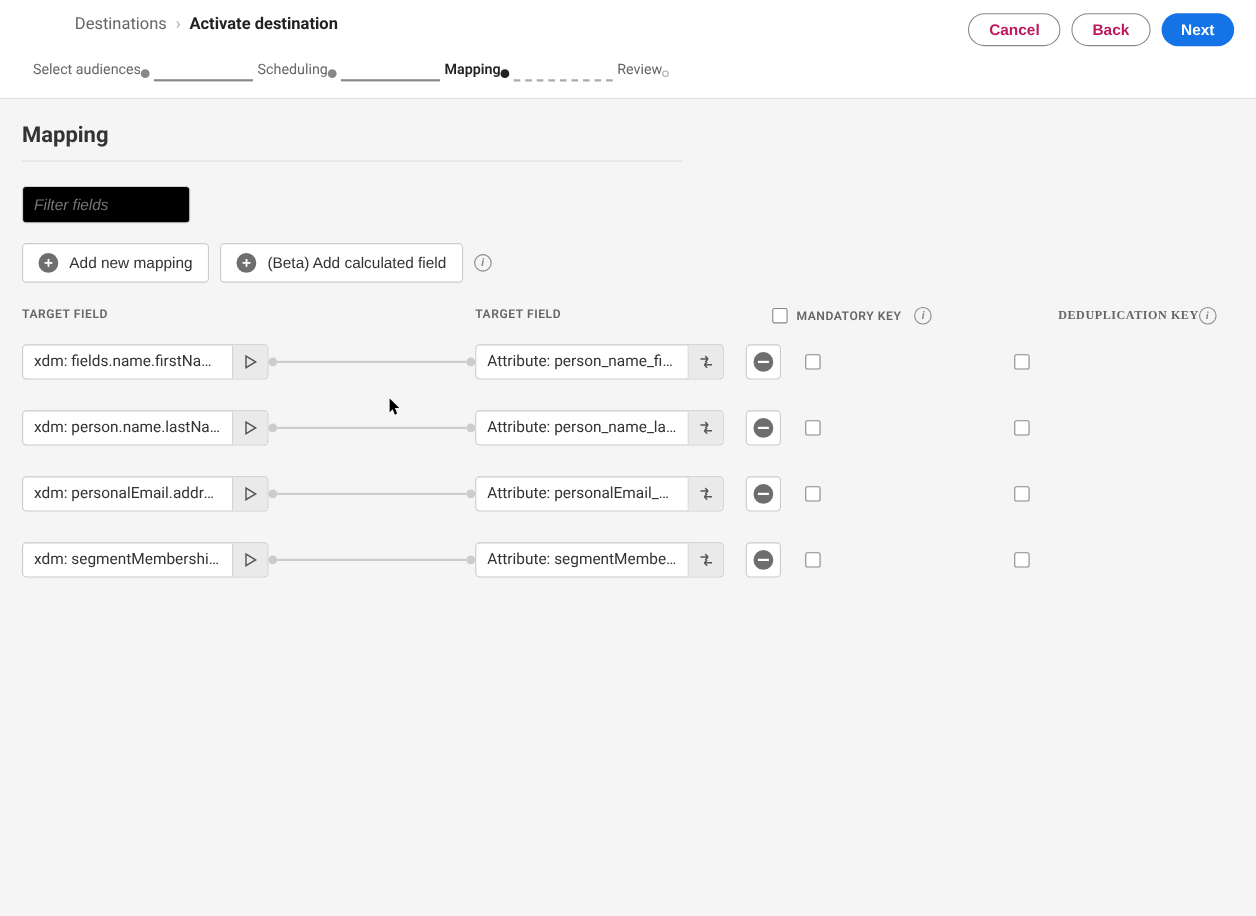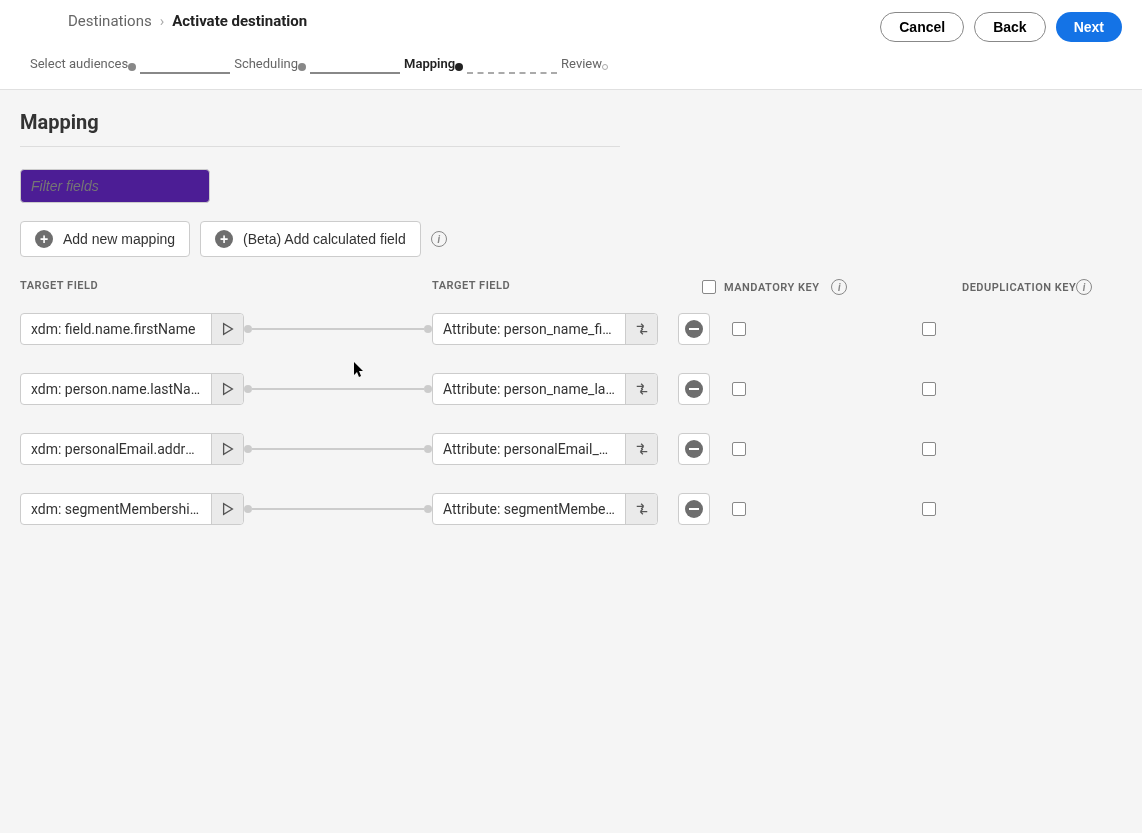--- a/index.html
+++ b/index.html
@@ -50,21 +50,21 @@
       border-radius: 16px;
       padding: 6px 18px;
       font-size: 14px;
       font-weight: 600;
       cursor: pointer;
       border: none;
     }
     .btn-outline {
       background: #fff;
       border: 1.5px solid #888;
-      color: #000000;
+      color: #be185d;
     }
     .btn-primary {
       background: #1473e6;
       color: #fff;
     }
     .stepper {
       display: flex;
       align-items: center;
       padding: 0 0 12px 10px;
     }
@@ -120,29 +120,29 @@
       color: #333;
       margin-bottom: 12px;
     }
     .title-divider {
       border: none;
       border-top: 1px solid #ddd;
       width: 600px;
       margin-bottom: 22px;
     }
     .filter-input {
-      width: 190px;
+      width: 153px;
       padding: 8px 10px;
       border: 1px solid #ccc;
       border-radius: 4px;
       font-size: 14px;
       font-style: italic;
       color: #888;
       margin-bottom: 18px;
-      background: #4c1d95;
+      background: #000000;
     }
     .toolbar {
       display: flex;
       justify-content: space-between;
       align-items: center;
       margin-bottom: 22px;
     }
     .toolbar-left {
       display: flex;
       gap: 10px;
@@ -191,21 +191,21 @@
       display: flex;
       font-size: 11px;
       letter-spacing: 0.5px;
       color: #666;
       font-weight: 600;
       margin-bottom: 18px;
     }
     .col-source { width: 412px; }
     .col-target { width: 270px; }
     .col-mandatory { width: 260px; display:flex; align-items:center; gap:8px; }
-    .col-dedup { display:flex; align-items:center; gap:0; }
+    .col-dedup { display:flex; align-items:center; gap:0;font-family:Liberation Serif, serif; }
     .checkbox {
       width: 14px;
       height: 14px;
       border: 1.5px solid #888;
       border-radius: 2px;
       cursor: pointer;
       display: inline-block;
       background: #fff;
     }
     .mapping-row {
@@ -378,21 +378,21 @@
     </div>
     <div class="col-dedup">
       <span>DEDUPLICATION KEY</span>
       <span class="info-icon">i</span>
     </div>
   </div>
 
   <div id="mappings-container">
       <div class="mapping-row">
         <div class="field-box source-field-box">
-          <span class="field-text">xdm: field.name.firstName</span>
+          <span class="field-text">xdm: fields.name.firstName</span>
           <span class="field-action select-icon">
             <svg viewBox="0 0 16 16">
               <path d="M3 2 L3 14 L13 8 Z" stroke="#555" fill="none" stroke-width="1.5"></path>
             </svg>
           </span>
         </div>
         <div class="connector">
           <span class="connector-dot"></span>
           <span class="connector-line"></span>
           <span class="connector-dot"></span>

